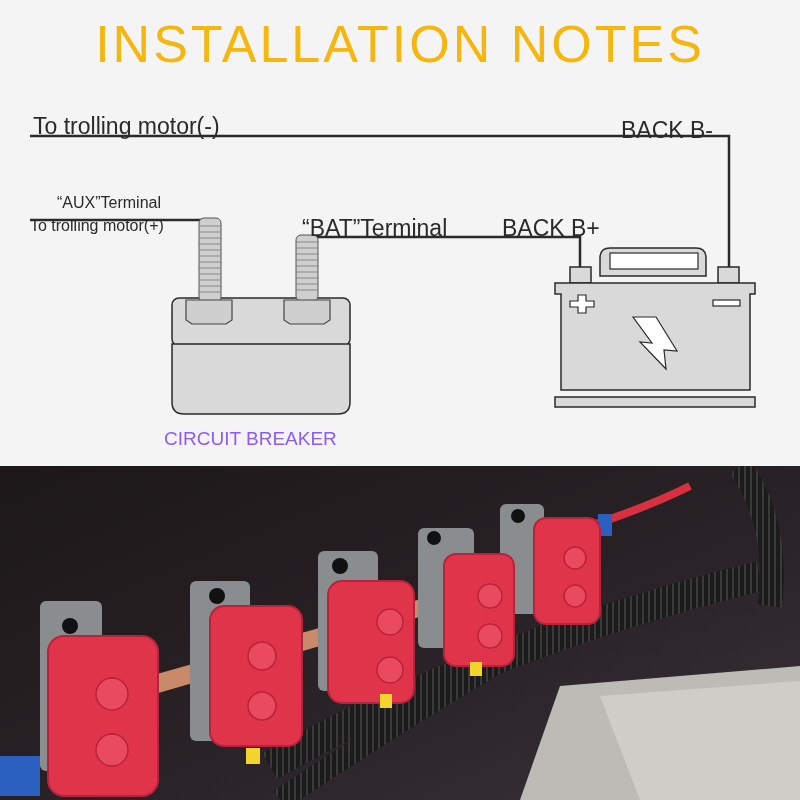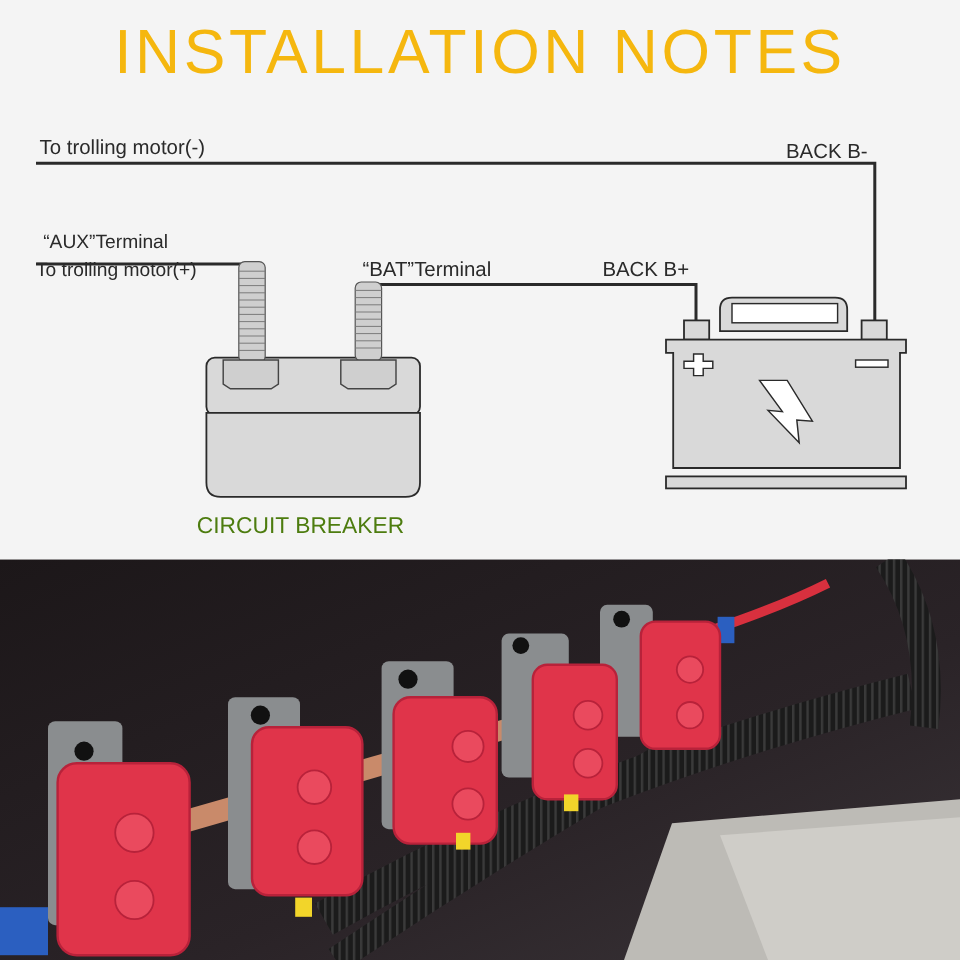--- a/index.html
+++ b/index.html
@@ -1,20 +1,20 @@
 <!DOCTYPE html>
 <html><head>
 <meta charset="utf-8">
 <style>
   html, body { margin: 0; padding: 0; }
   body { width: 800px; height: 800px; background: #f4f4f4; position: relative; overflow: hidden; font-family: "Liberation Sans", sans-serif; }
   .title { position: absolute; left: 0; top: 14px; width: 800px; text-align: center; font-size: 52px; color: #f5b70f; letter-spacing: 3px; font-weight: normal; }
-  .lbl { position: absolute; color: #2a2a2a; font-size: 17px; white-space: nowrap; }
+  .lbl { position: absolute; color: #2a2a2a; font-size: 23px; white-space: nowrap; }
   .lbl.sm { font-size: 16px; line-height: 18px; }
-  .cap { position: absolute; font-size: 19px; color: #4d7c0f; }
+  .cap { position: absolute; font-size: 19px; color: #8b5cf6; }
   svg.diagram { position: absolute; left: 0; top: 0; }
   .photo { position: absolute; left: 0; top: 466px; width: 800px; height: 334px; overflow: hidden; }
 </style>
 </head>
 <body>
 
 <div class="title">INSTALLATION NOTES</div>
 
 <svg class="diagram" width="800" height="466" viewBox="0 0 800 466">
 
@@ -68,24 +68,24 @@
     <path d="M555,283 L755,283 L755,294 L750,294 L750,390 L561,390 L561,294 L555,294 Z" fill="#d9d9d9" stroke="#2a2a2a" stroke-width="1.5"></path>
     <rect x="555" y="397" width="200" height="10" fill="#d9d9d9" stroke="#2a2a2a" stroke-width="1.5"></rect>
     <path d="M578,295 L586,295 L586,301 L594,301 L594,307 L586,307 L586,313 L578,313 L578,307 L570,307 L570,301 L578,301 Z" fill="#fff" stroke="#2a2a2a" stroke-width="1.2"></path>
     <rect x="713" y="300" width="27" height="6" fill="#fff" stroke="#2a2a2a" stroke-width="1.2"></rect>
     <polygon points="633,317 656,317 677,351 664,350 666,369 640,342 652,343" fill="#fff" stroke="#2a2a2a" stroke-width="1.2"></polygon>
   </g>
 </svg>
 
 <div class="lbl" style="left:33px; top:113px;">To trolling motor(-)</div>
 <div class="lbl sm" style="left:30px; top:177px;margin-top:40px;">To trolling motor(+)</div>
-<div class="lbl sm" style="left:36px; top:194px;text-align:center;">“AUX”Terminal</div>
+<div class="lbl sm" style="left:57px; top:194px;text-align:center;">“AUX”Terminal</div>
 <div class="lbl" style="left:302px; top:215px;text-align:right;">“BAT”Terminal</div>
 <div class="lbl" style="left:502px; top:215px;">BACK B+</div>
-<div class="lbl" style="left:655px; top:117px;text-align:right;">BACK B-</div>
+<div class="lbl" style="left:621px; top:117px;text-align:right;">BACK B-</div>
 <div class="cap" style="left:164px; top:428px;">CIRCUIT BREAKER</div>
 
 <div class="photo">
   <svg width="800" height="334" viewBox="0 0 800 334">
     <defs>
       <linearGradient id="panel" x1="0" y1="0" x2="1" y2="1">
         <stop offset="0" stop-color="#1c1719"></stop>
           <stop offset="0.6" stop-color="#2a2327"></stop>
           <stop offset="1" stop-color="#3a3438"></stop>
       </linearGradient>

